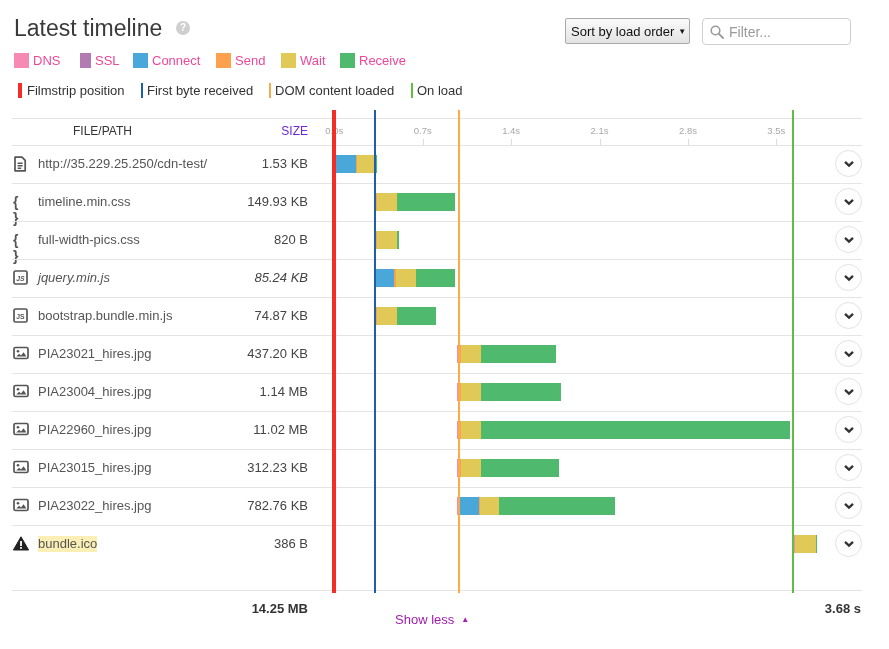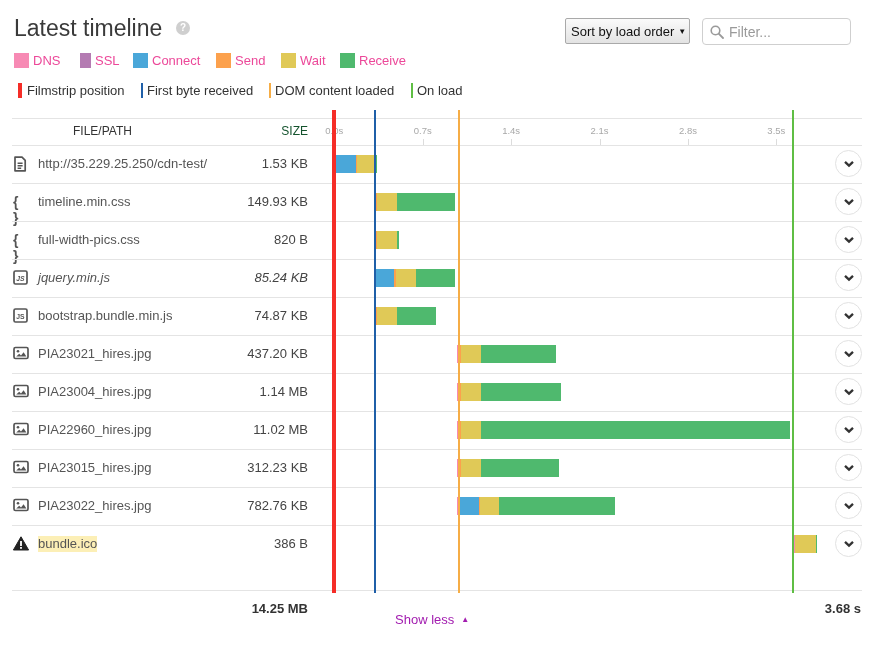--- a/index.html
+++ b/index.html
@@ -26,21 +26,21 @@
 
   .lg-item { position:absolute; height:16px; white-space:nowrap; }
   .lg-item .sw { position:absolute; left:0; top:0; width:15px; height:15px; }
   .lg-item .lg-label { position:absolute; top:0; font-size:13px; line-height:15px; color:#ec4899; }
   .mk-item { position:absolute; height:16px; white-space:nowrap; }
   .mk-item .bar { position:absolute; left:0; top:0; height:15px; }
   .mk-item .lg-label { position:absolute; top:0; font-size:13px; line-height:15px; color:#333; }
 
   .hline { position:absolute; left:12px; width:850px; height:1px; background:#e4e4e4; }
   #col-file { left:38px; top:124px; font-size:12px; color:#333; line-height:14px;margin-left:35px; }
-  #col-size { right:581px; top:124px; font-size:12px; color:#14532d; line-height:14px; text-align:right; }
+  #col-size { right:581px; top:124px; font-size:12px; color:#6d28d9; line-height:14px; text-align:right; }
   .tick-label { position:absolute; top:125px; font-size:9.5px; color:#a8a8a8; transform:translateX(-50%); line-height:11px; white-space:nowrap; }
   .tick-mark { position:absolute; top:139px; width:1px; height:6px; background:#dcdcdc; }
 
   #rows { position:absolute; left:0; top:145px; width:889px; height:420px; }
   .row { position:absolute; left:0; width:889px; height:38px; }
   .row::after { content:""; position:absolute; left:12px; width:850px; bottom:-1px; height:1px; background:#e4e4e4; }
   .row.last::after { display:none; }
   .ficon { position:absolute; left:13px; top:11px; width:17px; height:16px; color:#555; font-size:14px; font-weight:bold; line-height:16px; }
   .fname { position:absolute; left:38px; top:0; line-height:38px; font-size:13px; color:#555; white-space:nowrap; cursor:pointer; }
   .fname.hl { top:11px; line-height:16px; background:#fcefb6; }

